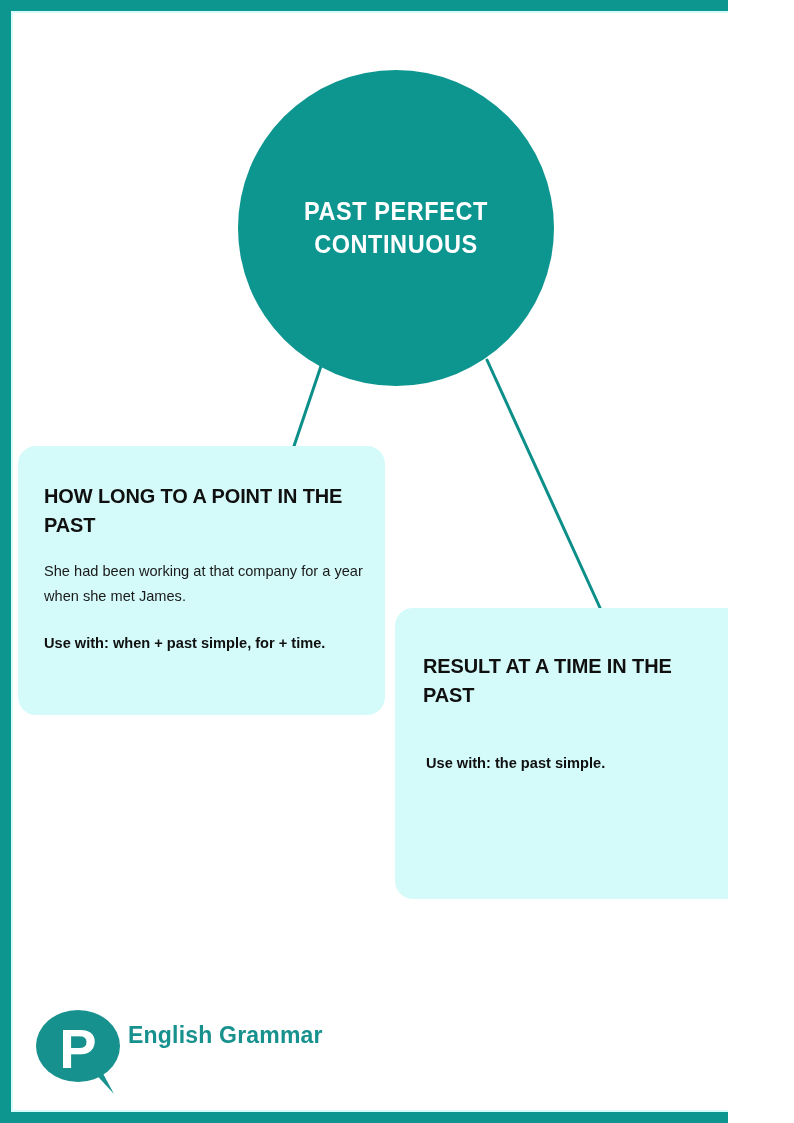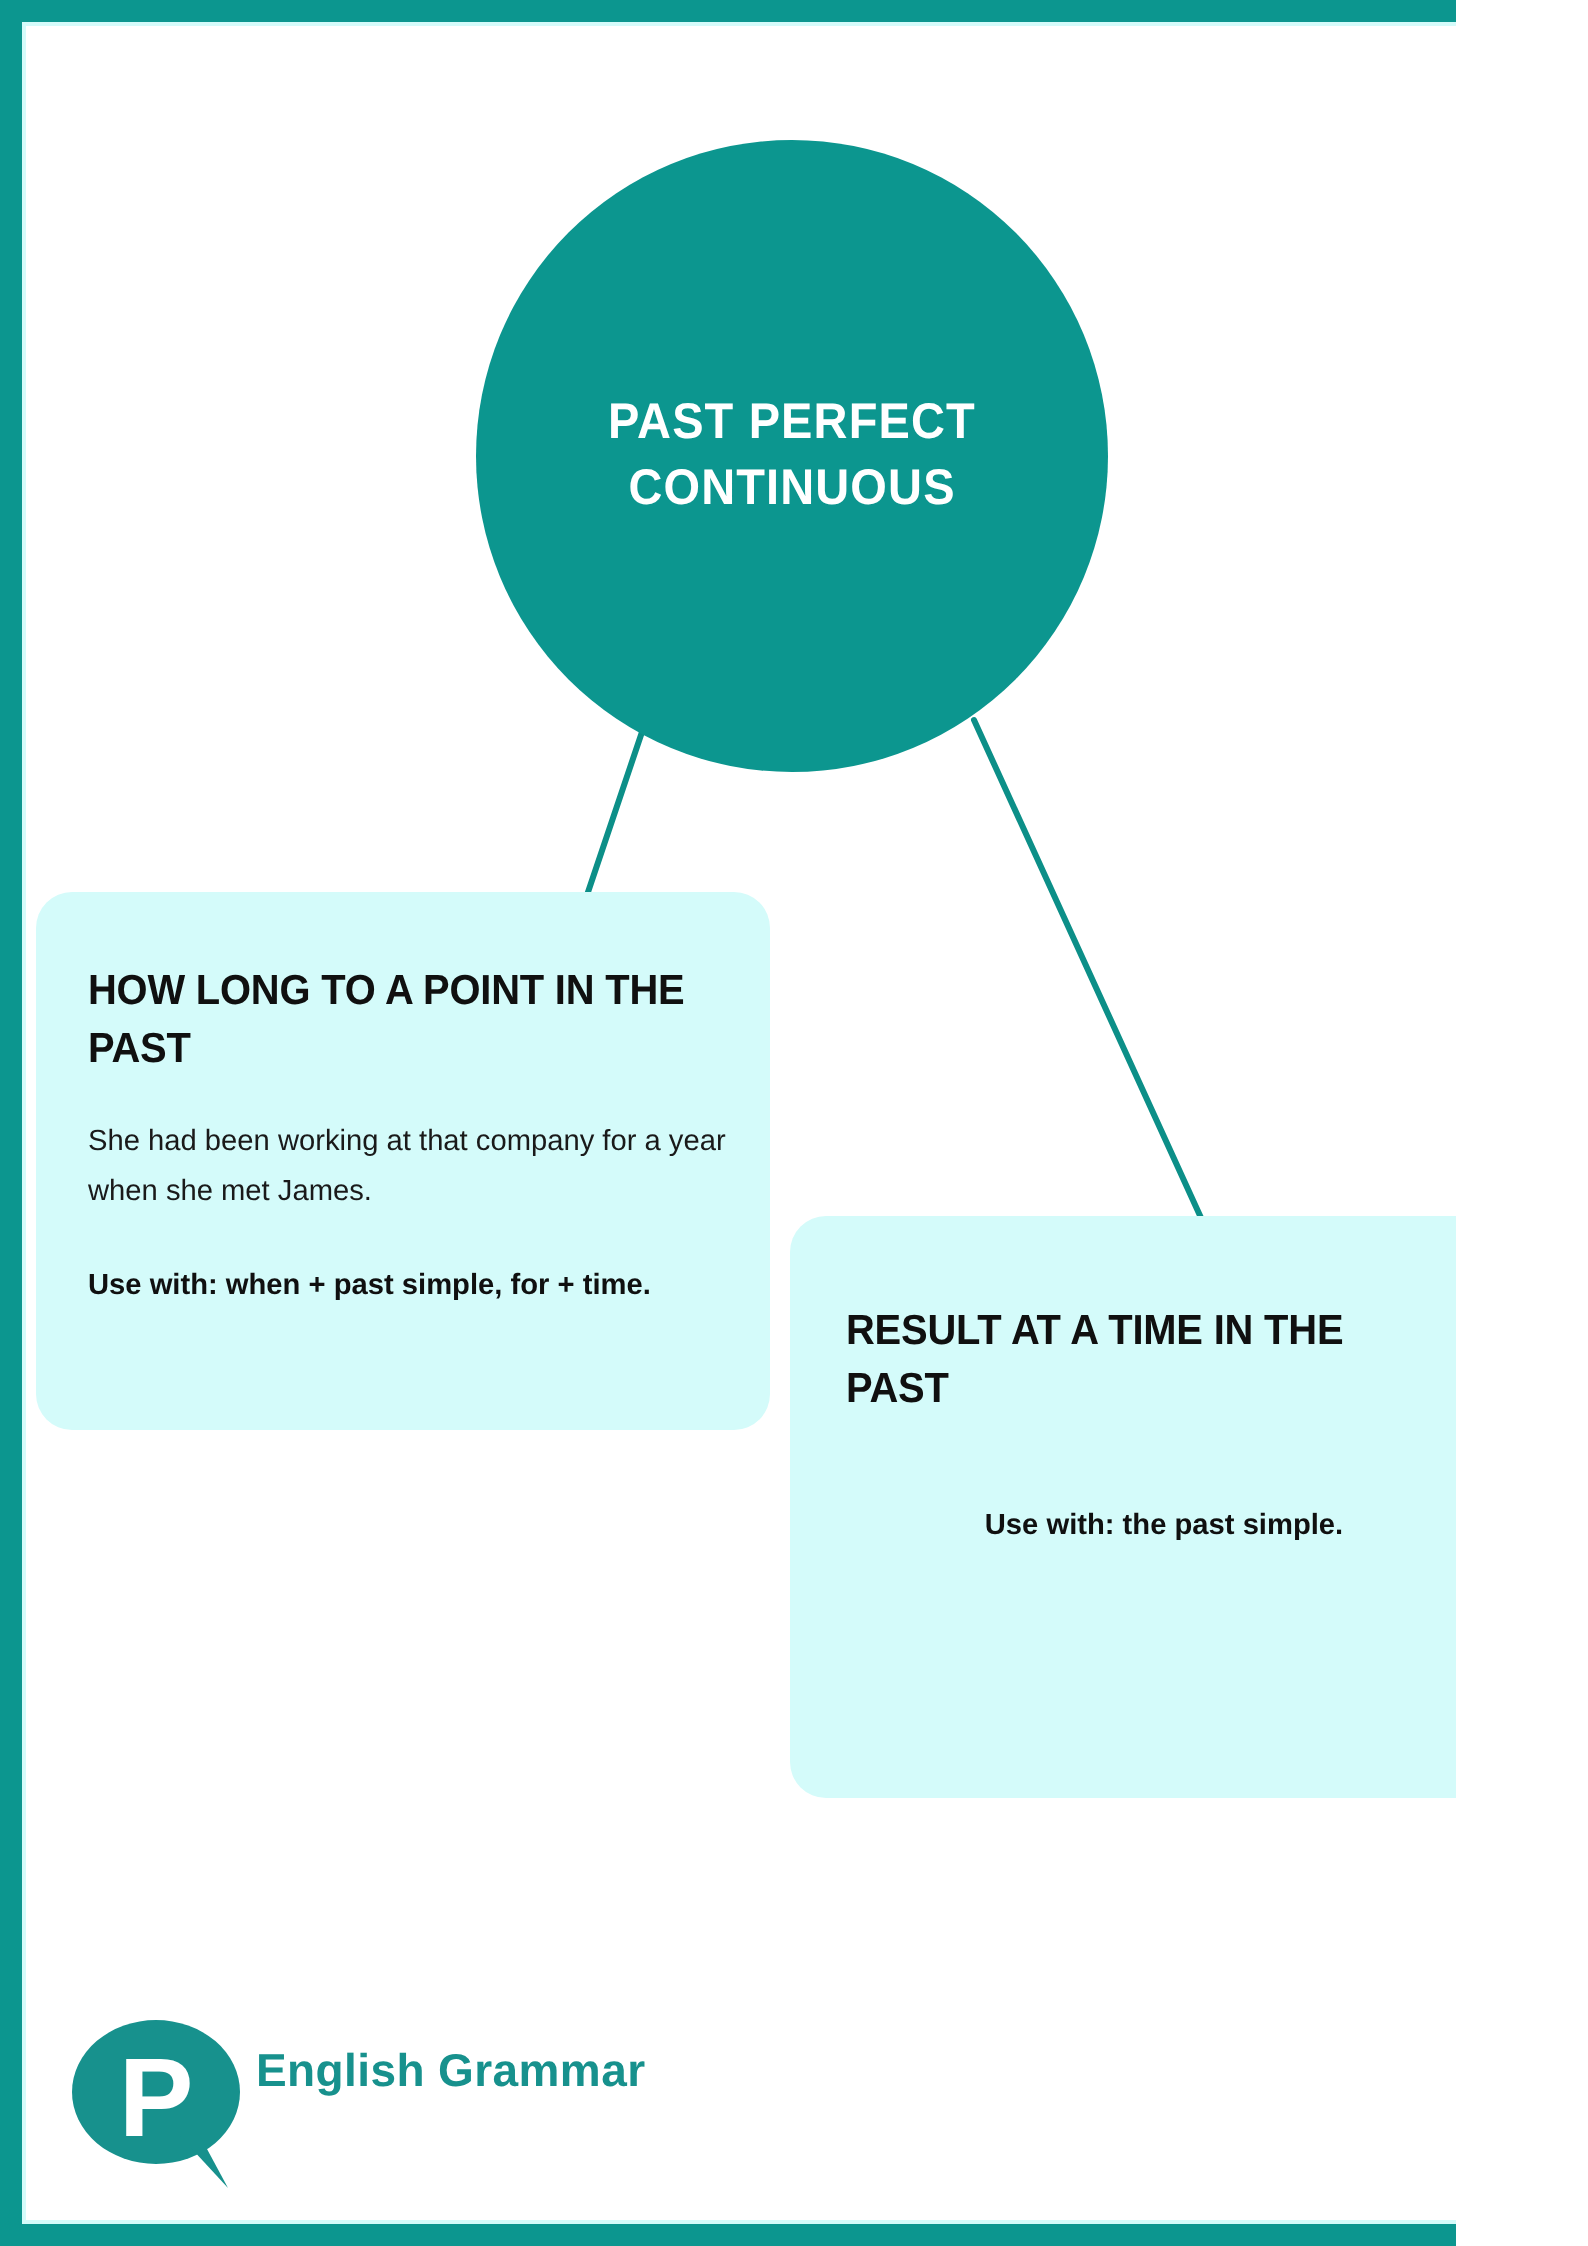--- a/index.html
+++ b/index.html
@@ -115,21 +115,20 @@
   }
   .card-usage {
     color: #101010;
     font-size: 14.6px;
     line-height: 1.72;
     font-weight: bold;
     margin: 0;
   }
   #card-2 .card-usage {
     padding-left: 3px;
-    text-align: center;
   }
 
   
   .logo {
     position: absolute;
     left: 36px;
     top: 1006px;
     width: 300px;
     height: 88px;
   }

